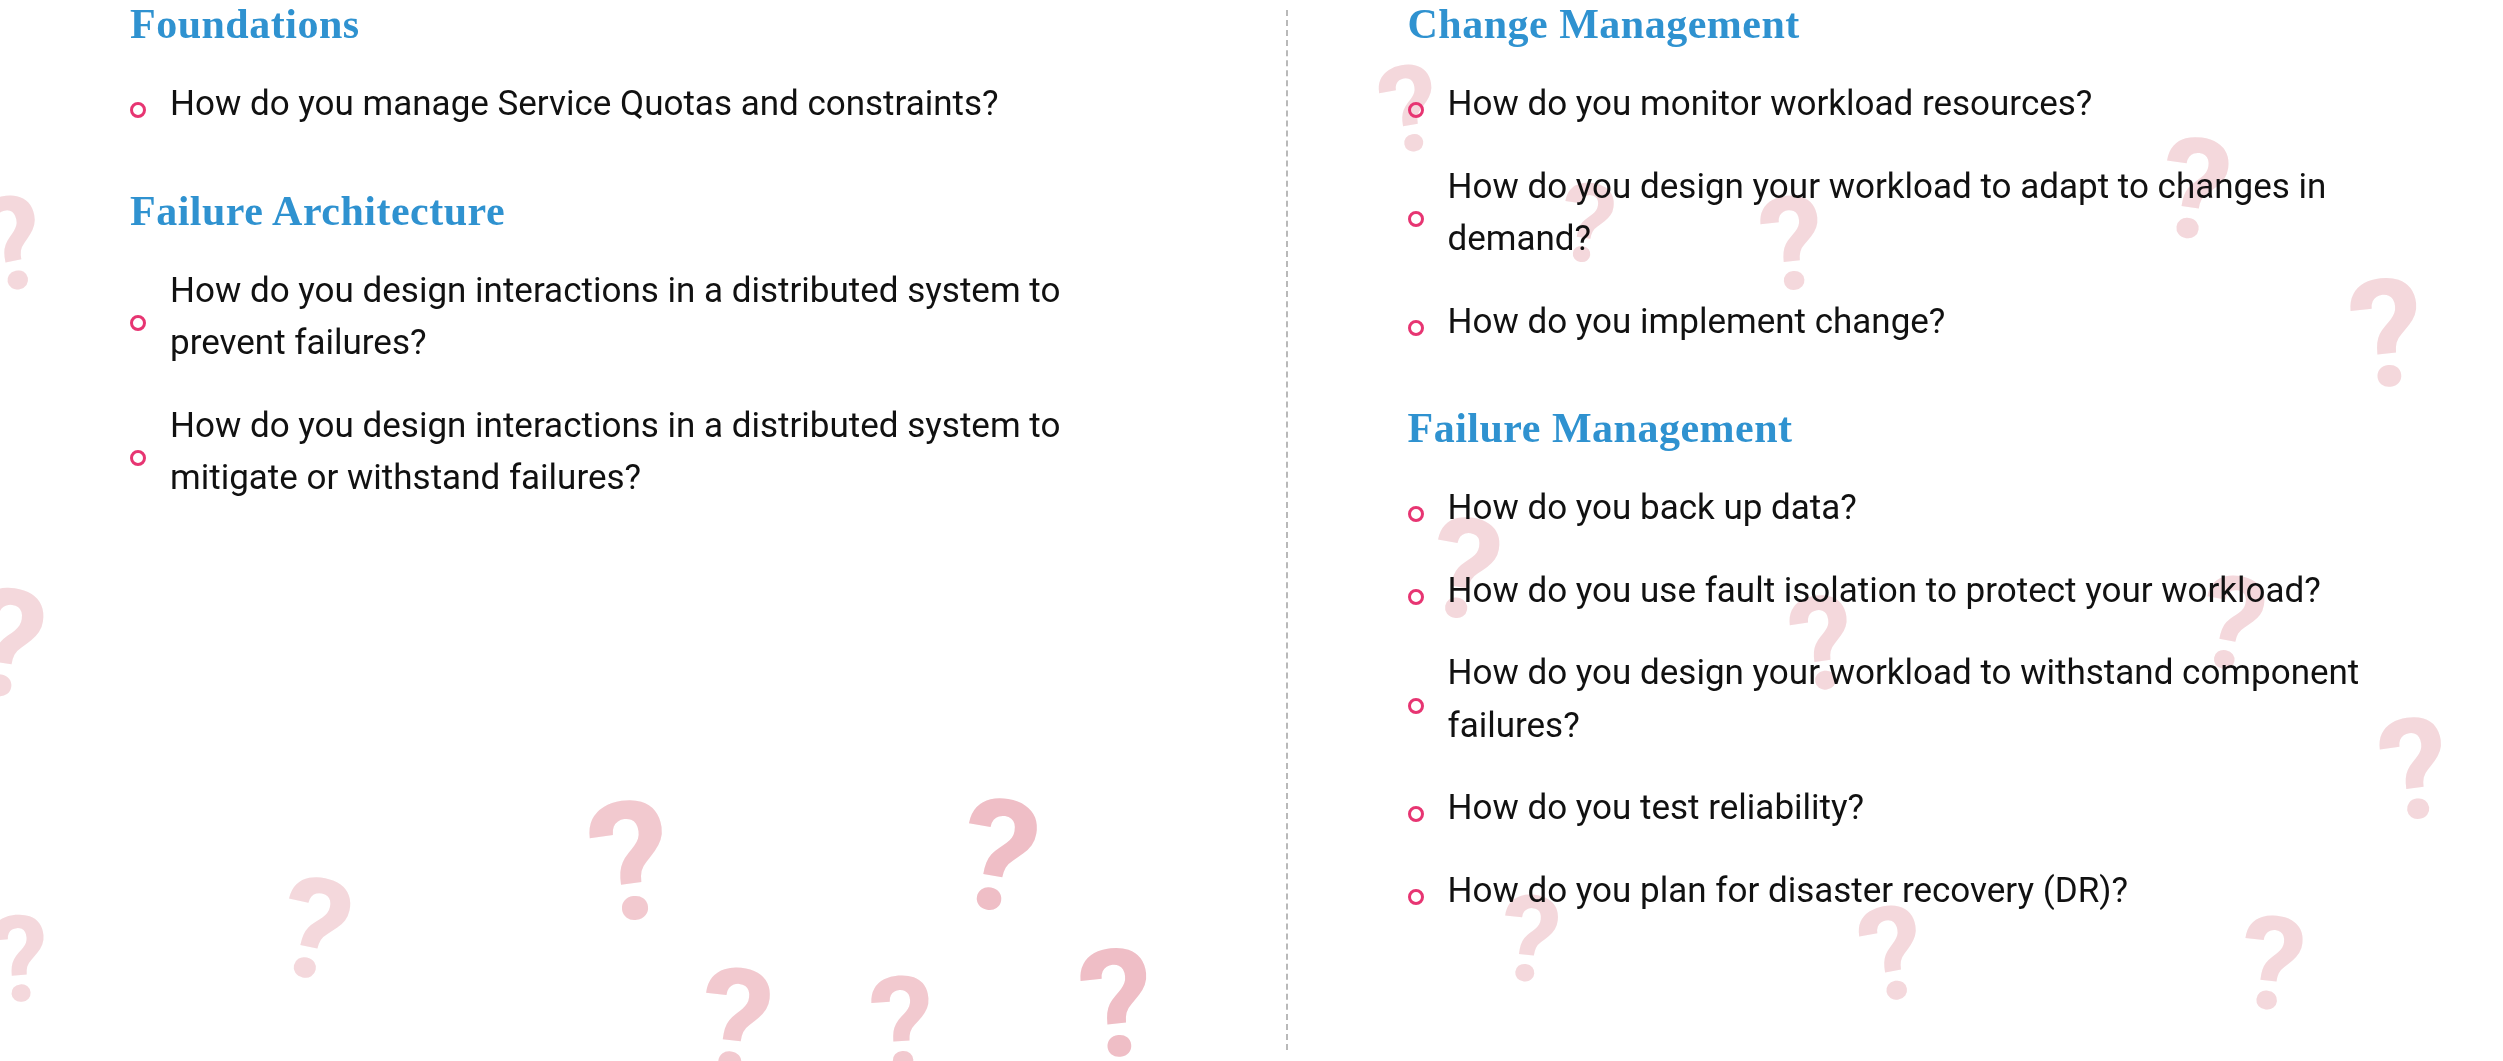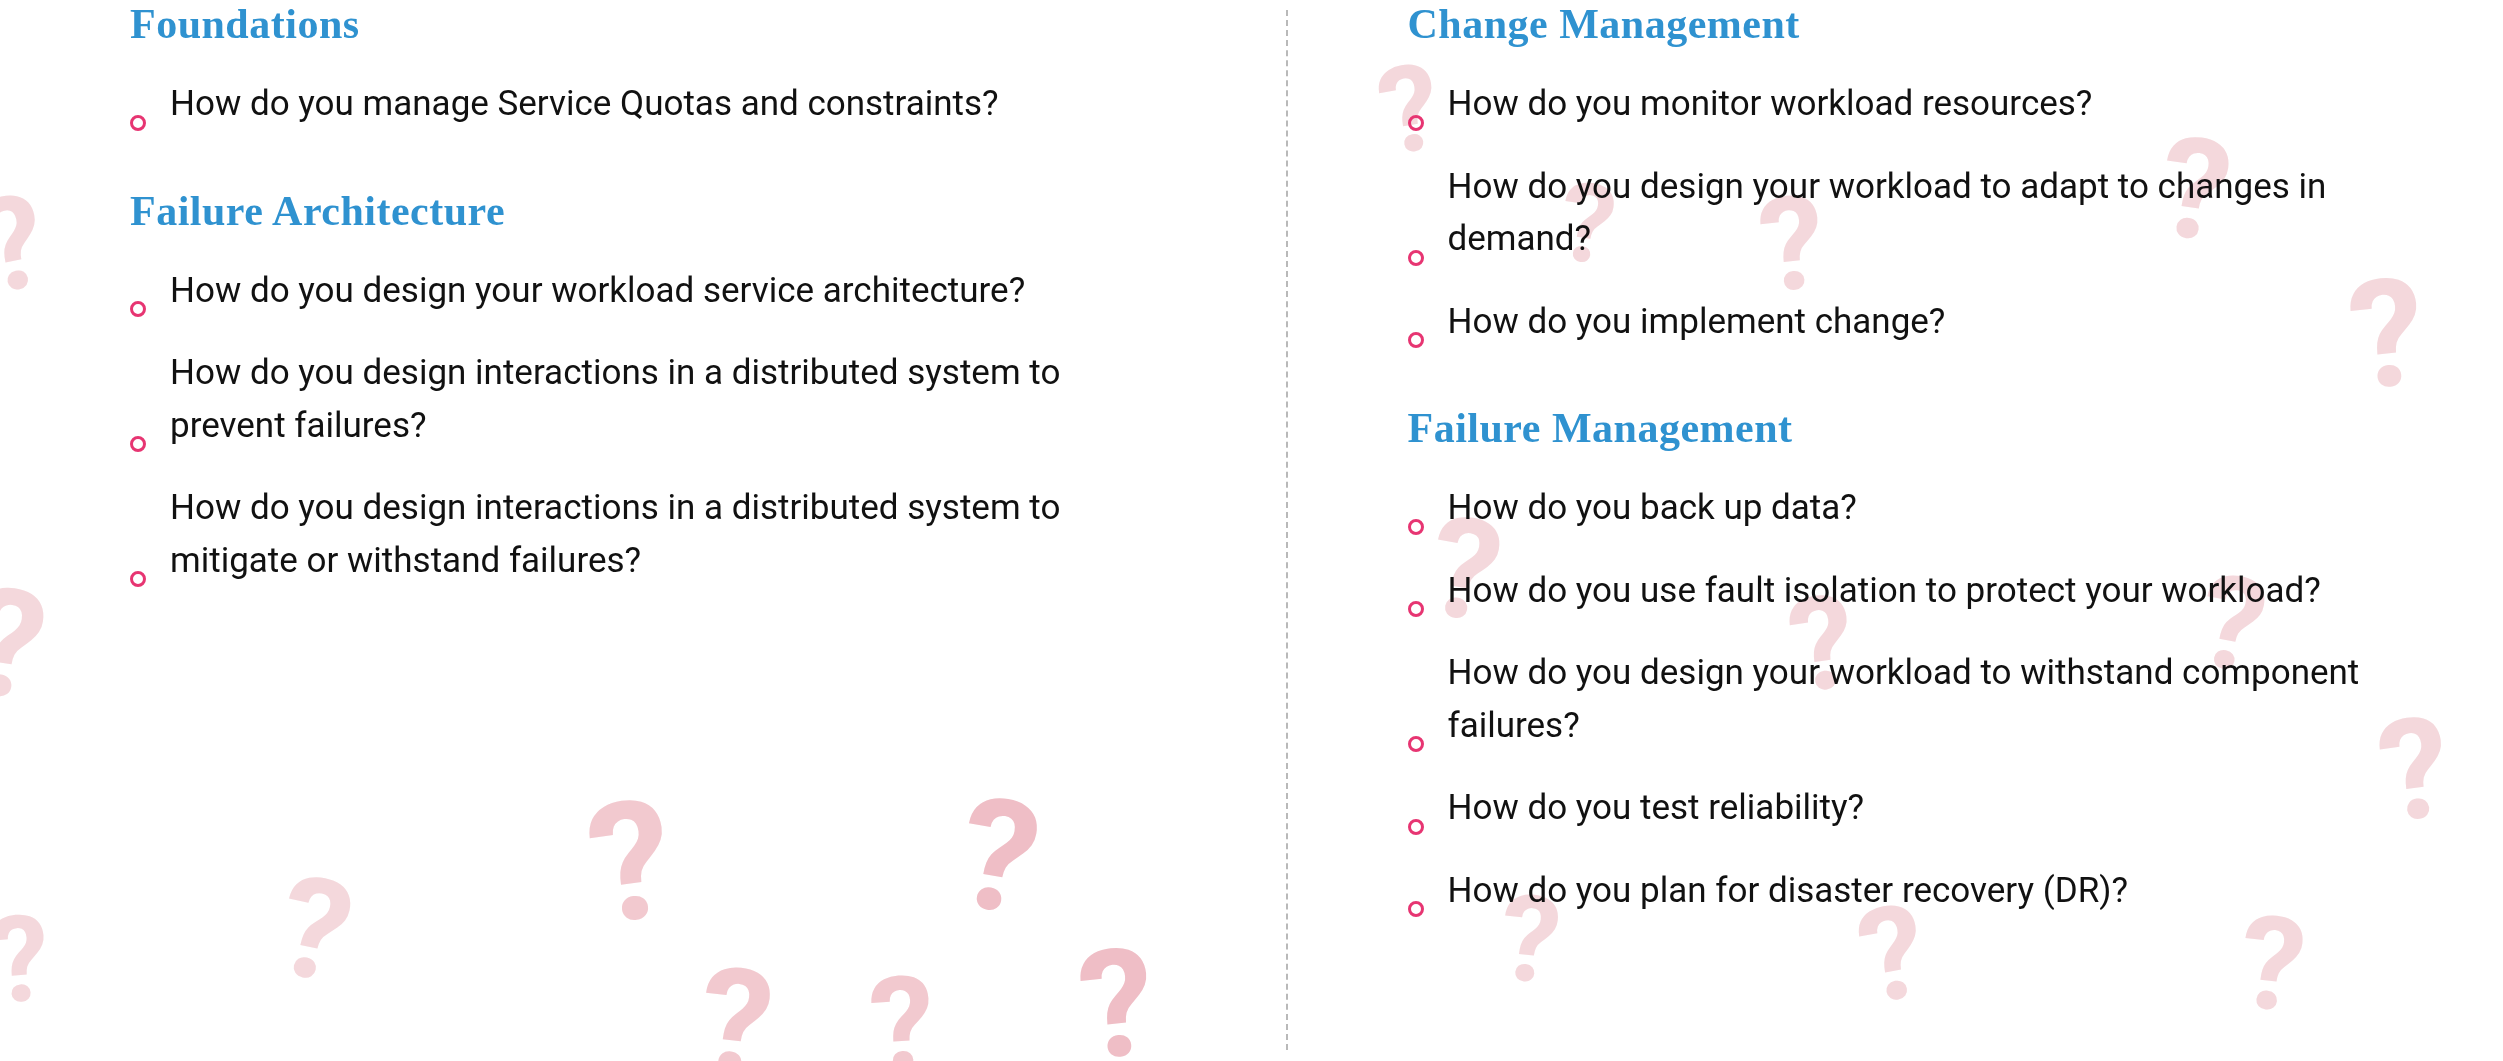--- a/index.html
+++ b/index.html
@@ -60,21 +60,21 @@
     font-size: 42px;
     color: #2f92d0;
     margin-bottom: 30px;
     letter-spacing: 0.5px;
   }
   ul.items {
     list-style: none;
   }
   ul.items li {
     display: flex;
-    align-items: flex-end;
+    align-items: center;
     margin-bottom: 30px;
   }
   .bullet {
     flex: 0 0 auto;
     width: 16px;
     height: 16px;
     border: 3px solid #e73572;
     border-radius: 50%;
     margin-top: 12px;
     margin-right: 24px;
@@ -127,24 +127,20 @@
           <span class="item-text">How do you manage Service Quotas and constraints?</span>
         </li>
       </ul>
     </div>
 
     <div class="section">
       <h2 class="section-title">Failure Architecture</h2>
       <ul class="items">
         <li>
           <span class="bullet"></span>
-          <span class="item-text">How do you design your workload service architecture?</span>
-        </li>
-        <li>
-          <span class="bullet"></span>
           <span class="item-text">How do you design interactions in a distributed system to prevent failures?</span>
         </li>
         <li>
           <span class="bullet"></span>
           <span class="item-text">How do you design interactions in a distributed system to mitigate or withstand failures?</span>
         </li>
       </ul>
     </div>
 
   </div>

